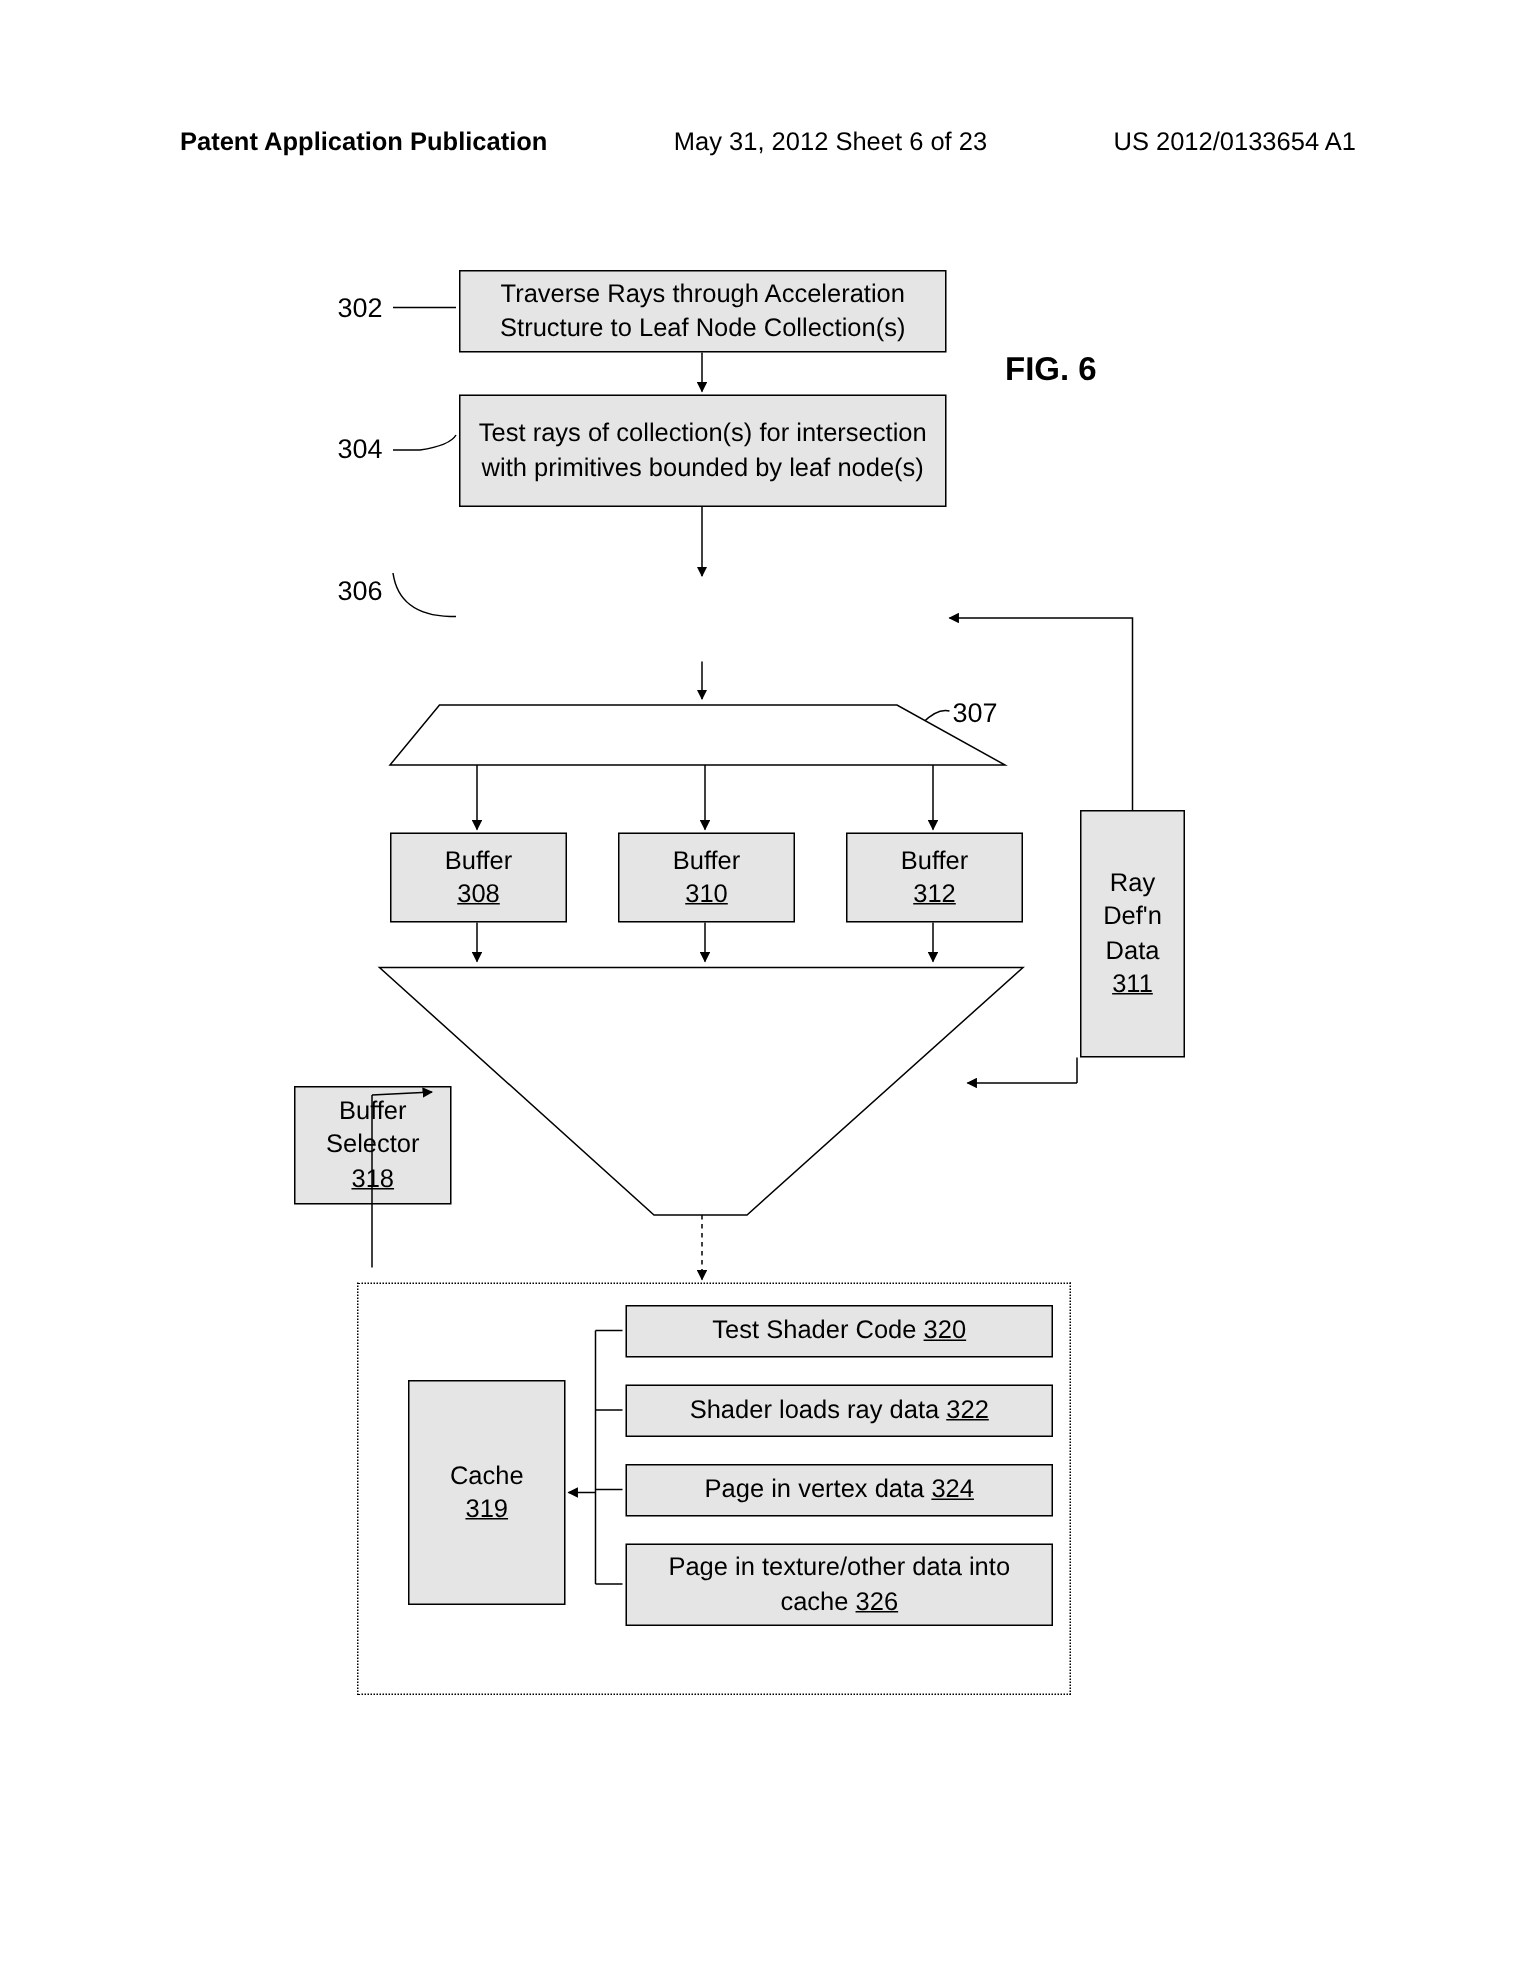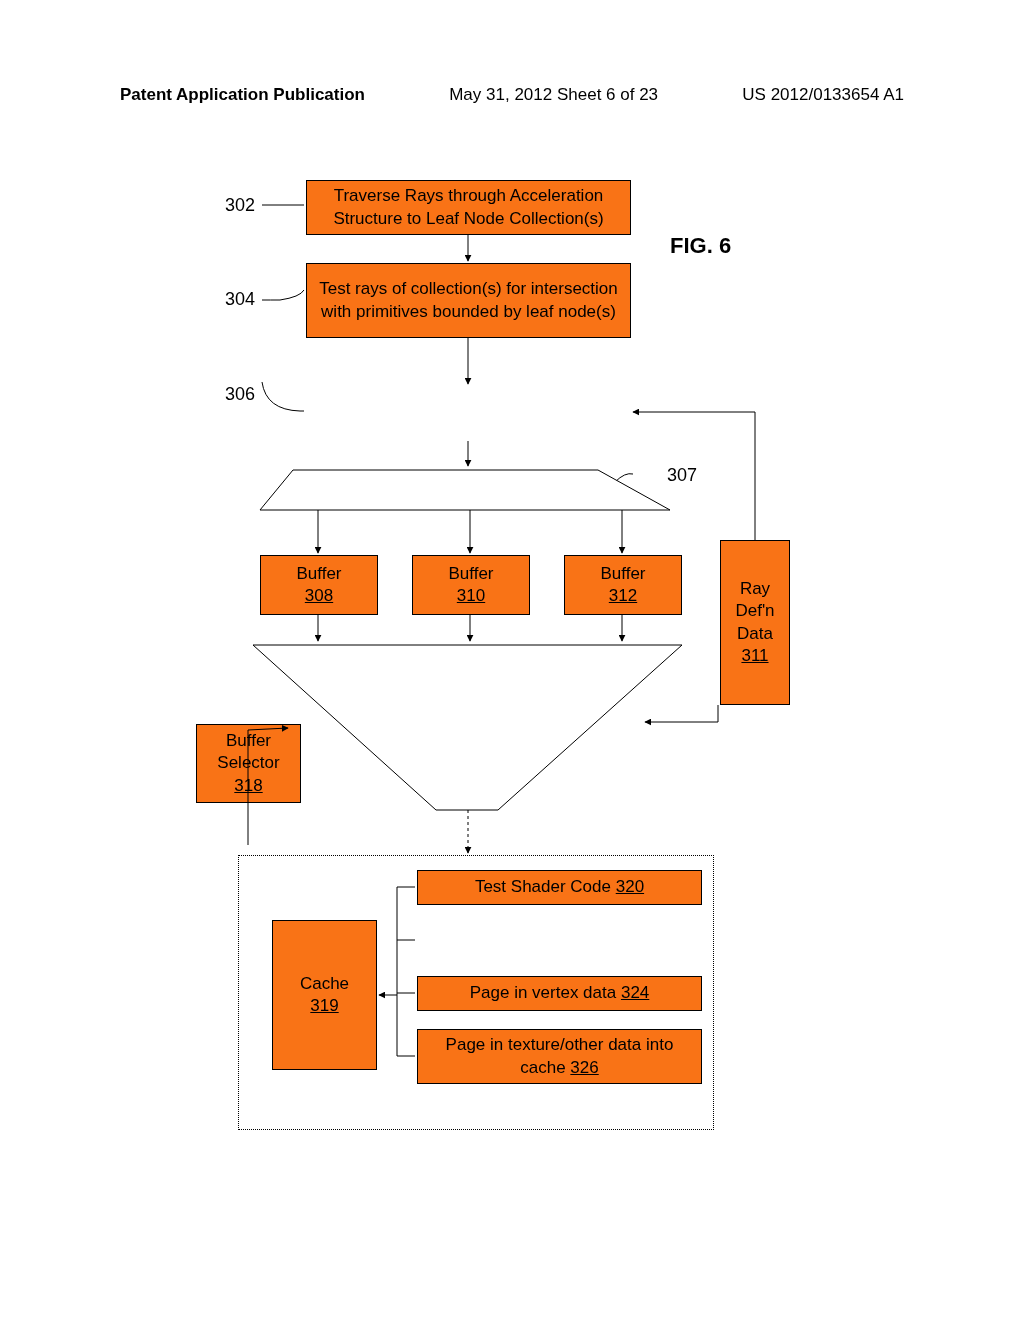--- a/index.html
+++ b/index.html
@@ -26,21 +26,21 @@
   .header .right { }
 
   .diagram {
     position: absolute;
     left: 0; top: 0;
     width: 1024px; height: 1320px;
   }
   .box {
     position: absolute;
     border: 1px solid #000;
-    background: #f97316;
+    background: #e5e5e5;
     text-align: center;
     font-size: 17px;
     display: flex;
     align-items: center;
     justify-content: center;
     flex-direction: column;
     padding: 4px 8px;
     line-height: 1.3;
   }
   .dotbox {
@@ -81,21 +81,21 @@
   <span class="right">US 2012/0133654 A1</span>
 </div>
 
 <div class="diagram">
 
   <div class="fig-title" style="left:670px; top:233px;">FIG. 6</div>
 
   <div class="ref-label" style="left:225px; top:195px;text-align:center;">302</div>
   <div class="ref-label" style="left:225px; top:289px;">304</div>
   <div class="ref-label" style="left:225px; top:384px;">306</div>
-  <div class="ref-label" style="left:635px; top:465px;margin-left:32px;">307</div>
+  <div class="ref-label" style="left:635px; top:465px;">307</div>
 
   <div class="box" style="left:306px; top:180px; width:325px; height:55px;">Traverse Rays through Acceleration Structure to Leaf Node Collection(s)</div>
 
   <div class="box" style="left:306px; top:263px; width:325px; height:75px;">Test rays of collection(s) for intersection with primitives bounded by leaf node(s)</div>
 
 
   <div class="innertxt" style="left:260px; top:486px; width:370px;">Sort indications/intersections into buffers</div>
 
   <div class="box" style="left:260px; top:555px; width:118px; height:60px;">
     <span>Buffer</span>
@@ -129,20 +129,23 @@
     <span class="ref-underline">318</span>
   </div>
 
   <div class="box" style="left:272px; top:920px; width:105px; height:150px;">
     <span>Cache</span>
     <span class="ref-underline">319</span>
   </div>
 
   <div class="box" style="left:417px; top:870px; width:285px; height:35px;">
     <span><span>Test Shader Code</span> <span class="ref-underline">320</span></span>
+  </div>
+  <div class="box" style="left:417px; top:923px; width:285px; height:35px;">
+    <span><span>Shader loads ray data</span> <span class="ref-underline">322</span></span>
   </div>
   <div class="box" style="left:417px; top:976px; width:285px; height:35px;">
     <span><span>Page in vertex data</span> <span class="ref-underline">324</span></span>
   </div>
   <div class="box" style="left:417px; top:1029px; width:285px; height:55px;">
     <span><span>Page in texture/other data into cache</span> <span class="ref-underline">326</span></span>
   </div>
 
   <div class="dotbox" style="left:238px; top:855px; width:476px; height:275px;"></div>
 

